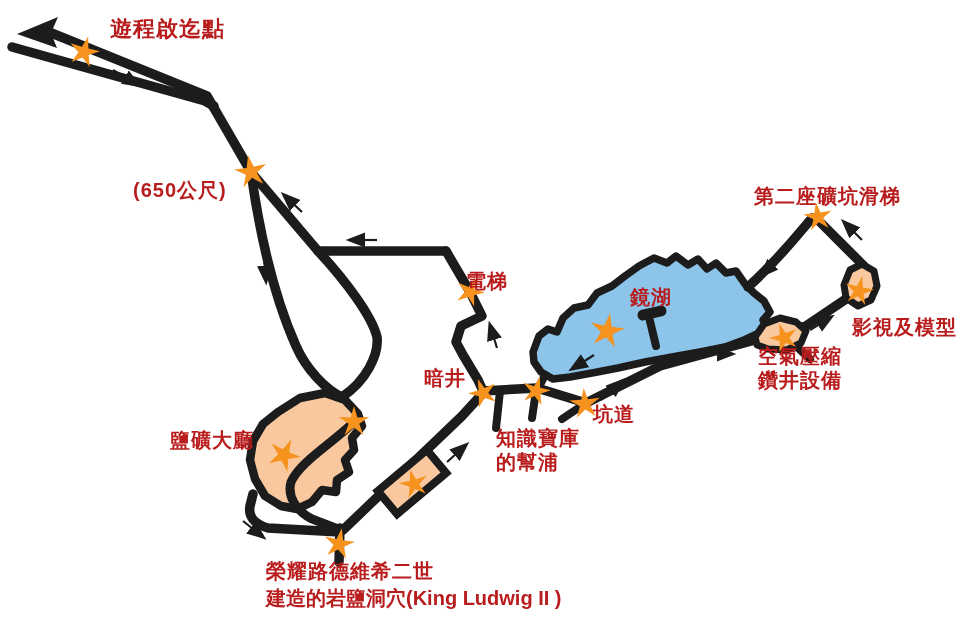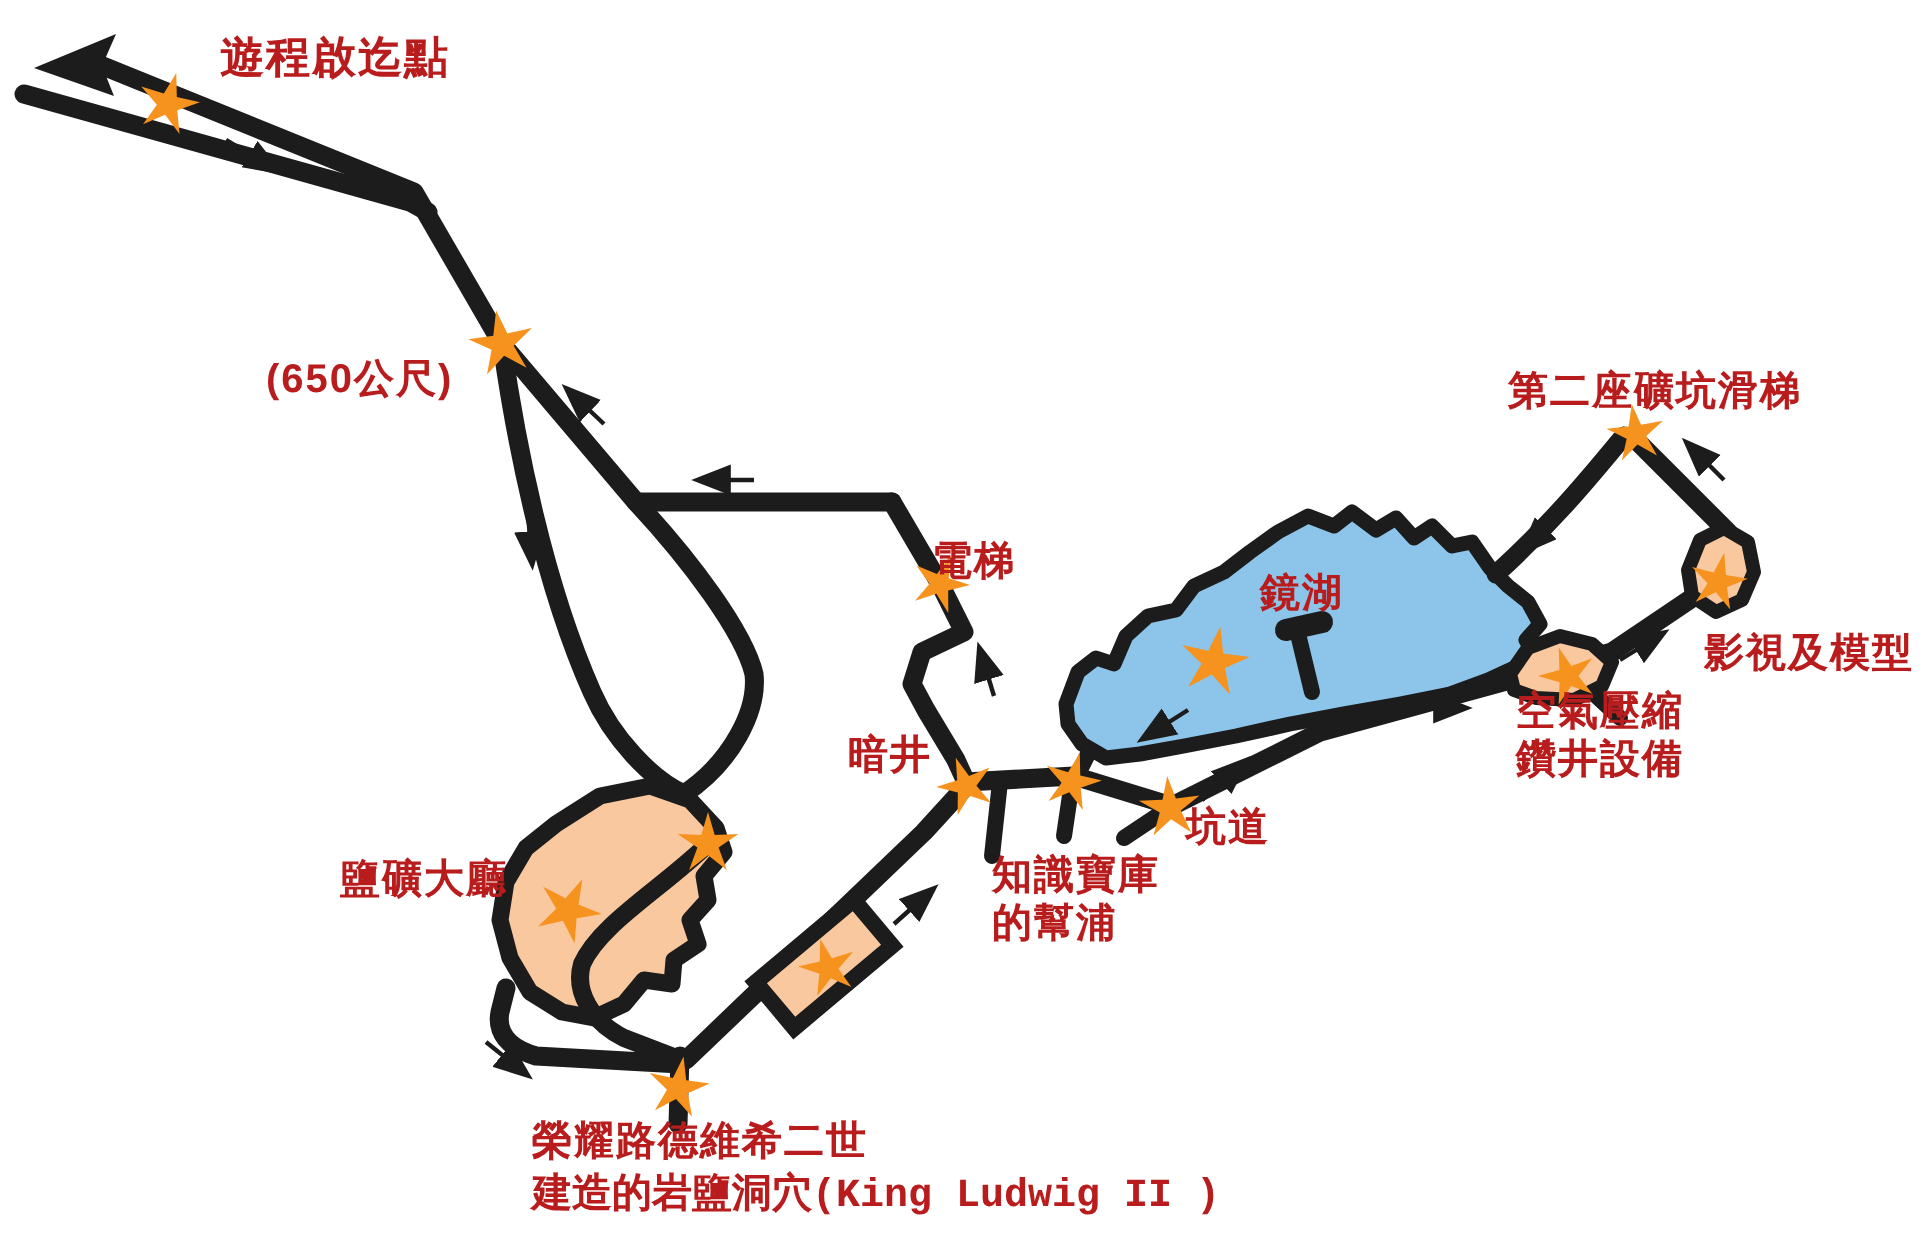--- a/index.html
+++ b/index.html
@@ -1,21 +1,21 @@
 <!DOCTYPE html>
 <html><head>
 <meta charset="utf-8">
 <style>
   html,body{margin:0;padding:0;background:#fff;}
   #stage{position:relative;width:964px;height:621px;background:#fff;overflow:hidden;
          font-family:"Liberation Sans",sans-serif;}
   #map-svg{position:absolute;left:0;top:0;}
   .lbl{position:absolute;color:#b91c1c;font-weight:bold;font-size:20px;line-height:24px;
        white-space:nowrap;letter-spacing:1px;}
-  .lbl .serif{font-family:Liberation Mono, monospace;font-weight:bold;letter-spacing:0;}
+  .lbl .serif{font-family:Liberation Sans, sans-serif;font-weight:bold;letter-spacing:0;}
   .lbl.big{font-size:22px;}
 </style>
 </head>
 <body>
 
 <div id="stage">
 
 <svg id="map-svg" width="964" height="621" viewBox="0 0 964 621">
   <defs>
     <path id="star" d="M0,-1 L0.21,-0.28 L0.95,-0.31 L0.33,0.11 L0.59,0.81 L0,0.35 L-0.59,0.81 L-0.33,0.11 L-0.95,-0.31 L-0.21,-0.28 Z"></path>

